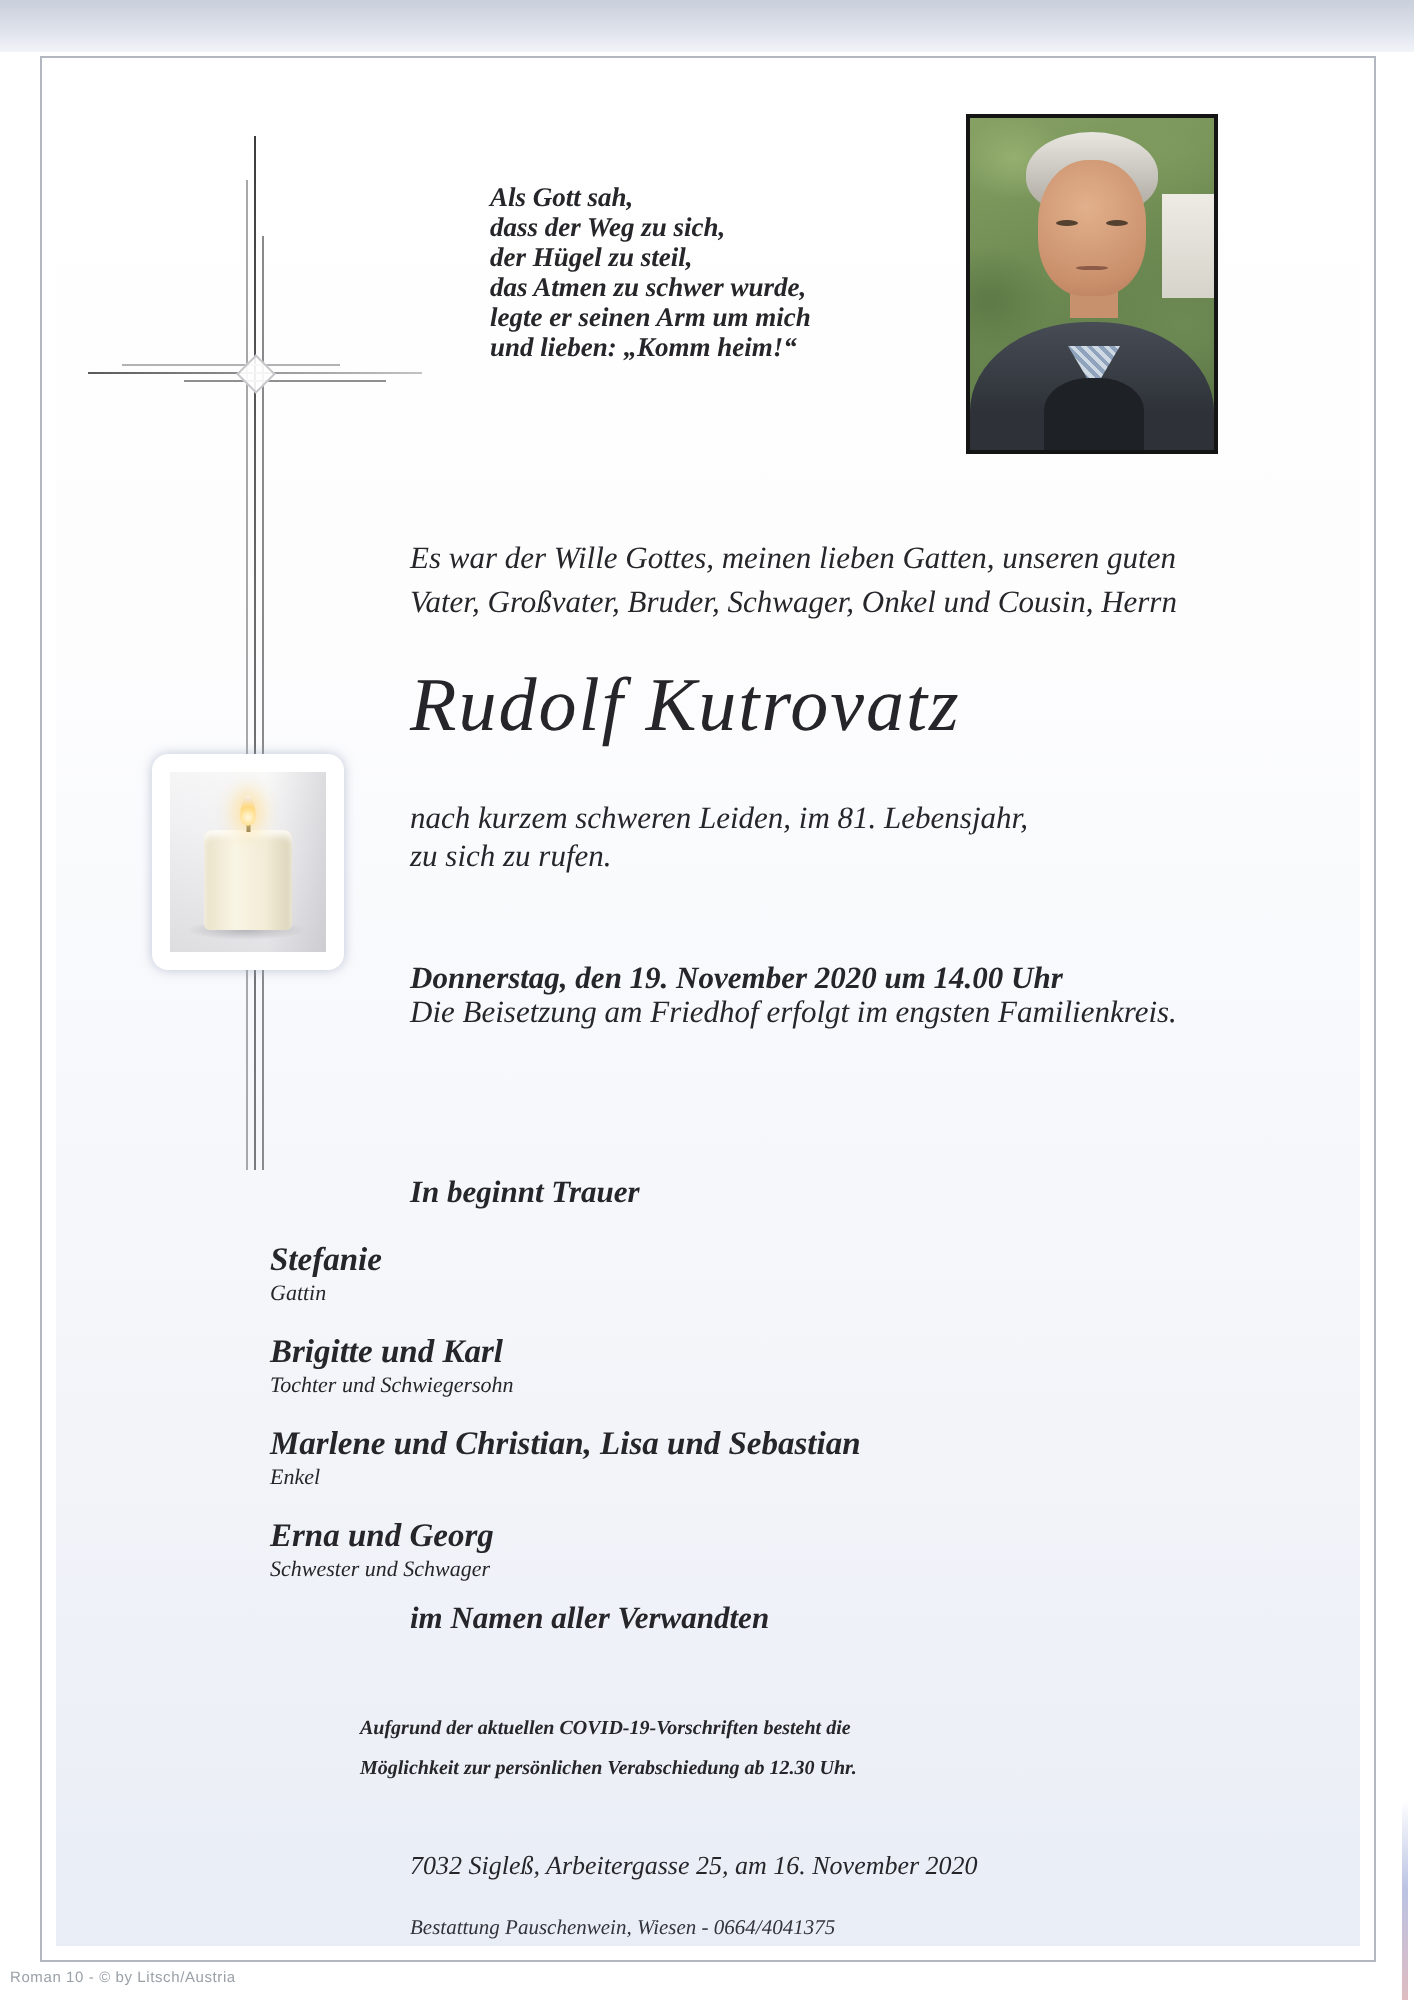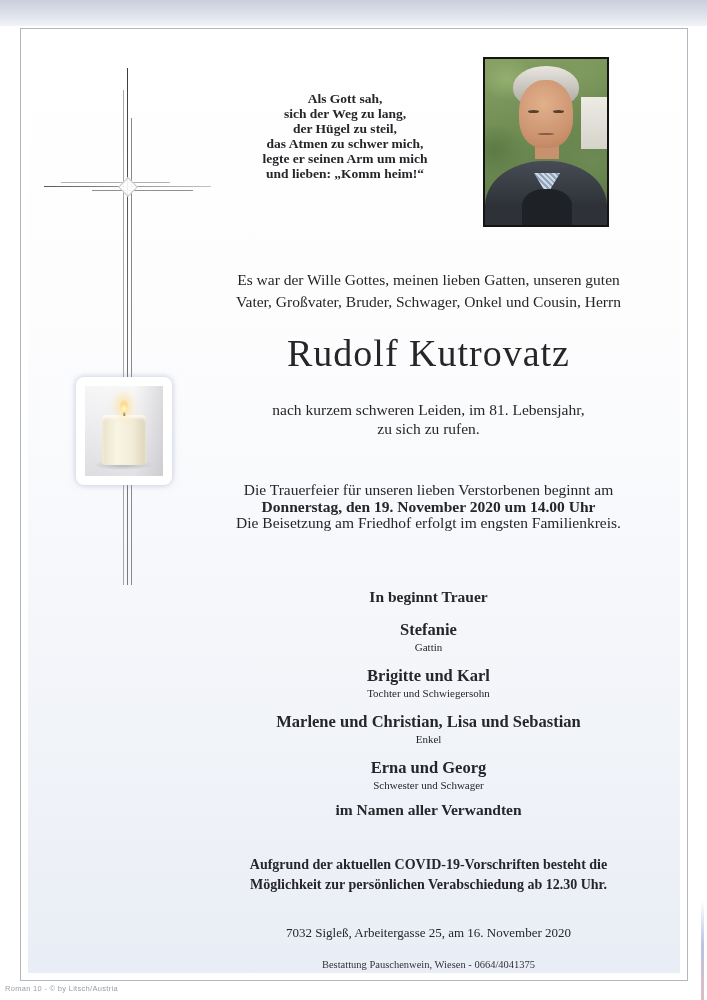--- a/index.html
+++ b/index.html
@@ -74,34 +74,34 @@
   .neck { position:absolute; left:50px; top:84px; width:24px; height:16px; background:#c7916d; }
   .jacket { position:absolute; left:0; bottom:0; width:100%; height:64px;
     background:linear-gradient(180deg,#474c55 0%,#2e3238 70%); border-radius:48% 48% 0 0 / 70% 70% 0 0; }
   .shirt { position:absolute; left:49px; bottom:30px; width:26px; height:22px;
     background:repeating-linear-gradient(45deg,#cfd9e4 0 2px,#8fa3bc 2px 4px);
     clip-path:polygon(0 0,100% 0,50% 100%); }
   .sweater { position:absolute; left:37px; bottom:0; width:50px; height:36px;
     background:#1e2126; border-radius:45% 45% 0 0; }
 
   
-  .tb { position:absolute; text-align:center; }
+  .tb { position:absolute; text-align:left; font-style:italic; }
   .poem { left:245px; top:91px; width:200px; font-size:13.5px; line-height:15px; font-weight:700; }
   .intro { left:205px; top:269px; width:447px; font-size:15.5px; line-height:22px; }
   .name { left:205px; top:333px; width:447px; font-size:38px; line-height:40px; letter-spacing:1px; }
   .death { left:205px; top:401px; width:447px; font-size:15.5px; line-height:18.5px; }
   .funeral { left:205px; top:482px; width:447px; font-size:15.5px; line-height:16.5px; }
   .bold { font-weight:700; }
   .trauer-header { left:205px; top:588px; width:447px; font-size:15.5px; font-weight:700; }
   .entry { left:135px; width:587px; }
   .entry .names { font-size:16.5px; line-height:20px; font-weight:700; }
   .entry .relation { font-size:11px; line-height:14px; }
   .e0 { top:620px; } .e1 { top:666px; } .e2 { top:712px; } .e3 { top:758px; }
   .verwandten { left:205px; top:801px; width:447px; font-size:15.5px; font-weight:700; }
-  .covid { left:180px; top:855px; width:497px; font-size:14px; line-height:20px; font-weight:700; }
+  .covid { left:180px; top:855px; width:497px; font-size:10px; line-height:20px; font-weight:700; }
   .address { left:205px; top:925px; width:447px; font-size:13px; }
   .home { left:205px; top:959px; width:447px; font-size:10.5px; color:#33333a; }
 </style>
 </head>
 <body>
 
 <div class="page">
 
   <div class="top-band"></div>
   <div class="frame"></div>
@@ -135,41 +135,40 @@
     <div class="sweater"></div>
     <div class="face">
       <div class="eye l"></div>
       <div class="eye r"></div>
       <div class="mouth"></div>
     </div>
   </div>
 
   <div class="tb poem">
     <div>Als Gott sah,</div>
-    <div>sich der Weg zu lang,</div>
+    <div>dass der Weg zu sich,</div>
     <div>der Hügel zu steil,</div>
-    <div>das Atmen zu schwer mich,</div>
+    <div>das Atmen zu schwer wurde,</div>
     <div>legte er seinen Arm um mich</div>
     <div>und lieben: „Komm heim!“</div>
   </div>
 
   <div class="tb intro">
     <div>Es war der Wille Gottes, meinen lieben Gatten, unseren guten</div>
     <div>Vater, Großvater, Bruder, Schwager, Onkel und Cousin, Herrn</div>
   </div>
 
   <div class="tb name">Rudolf Kutrovatz</div>
 
   <div class="tb death">
     <div>nach kurzem schweren Leiden, im 81. Lebensjahr,</div>
     <div>zu sich zu rufen.</div>
   </div>
 
   <div class="tb funeral">
-    <div>Die Trauerfeier für unseren lieben Verstorbenen beginnt am</div>
     <div class="bold">Donnerstag, den 19. November 2020 um 14.00 Uhr</div>
     <div>Die Beisetzung am Friedhof erfolgt im engsten Familienkreis.</div>
   </div>
 
   <div class="tb trauer-header">In beginnt Trauer</div>
 
   <div class="tb entry e0">
     <div class="names">Stefanie</div>
     <div class="relation">Gattin</div>
   </div>

